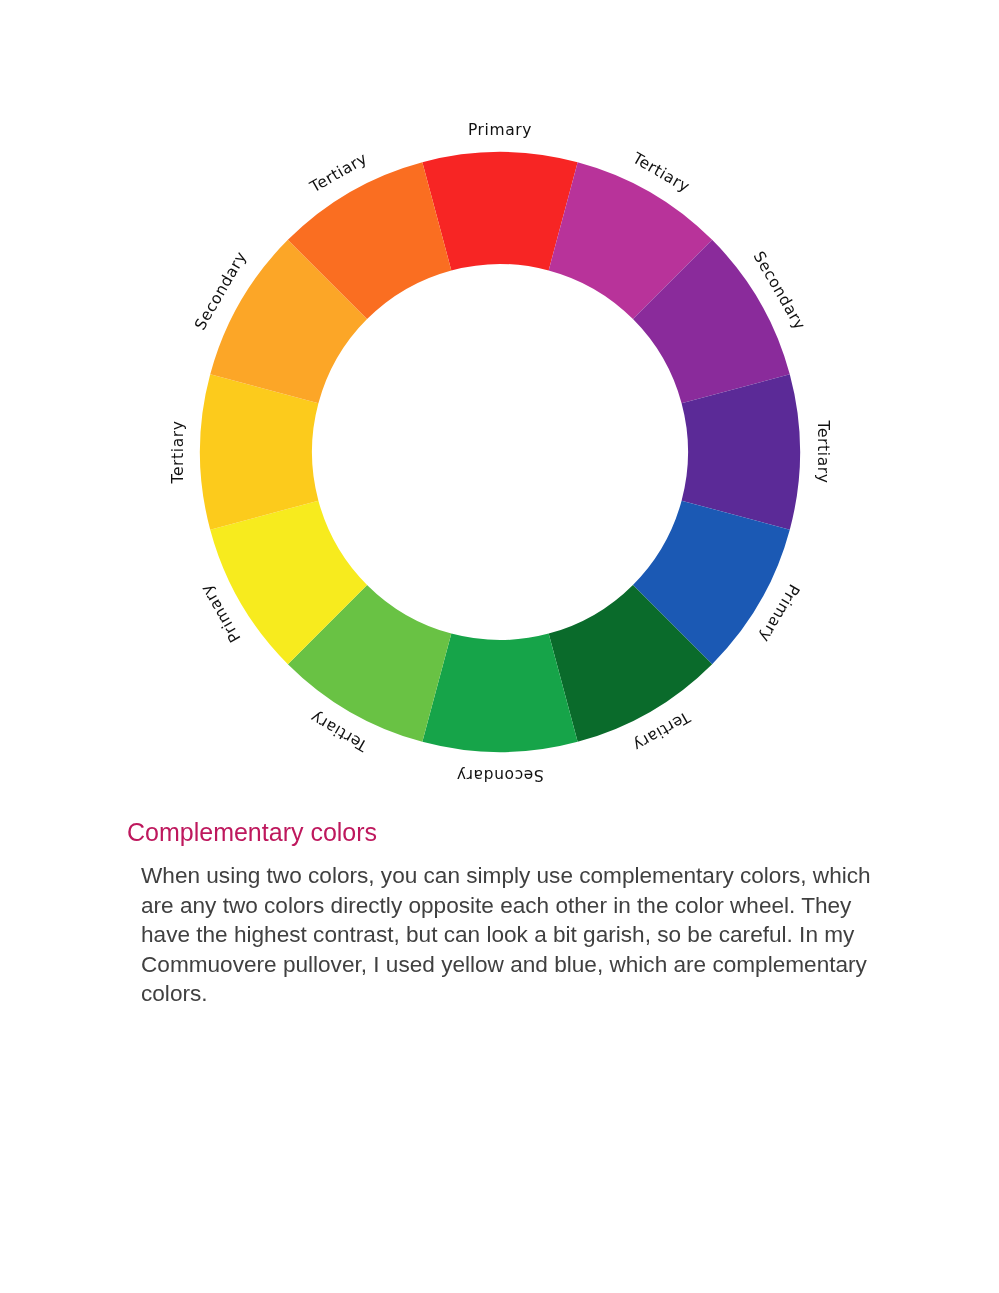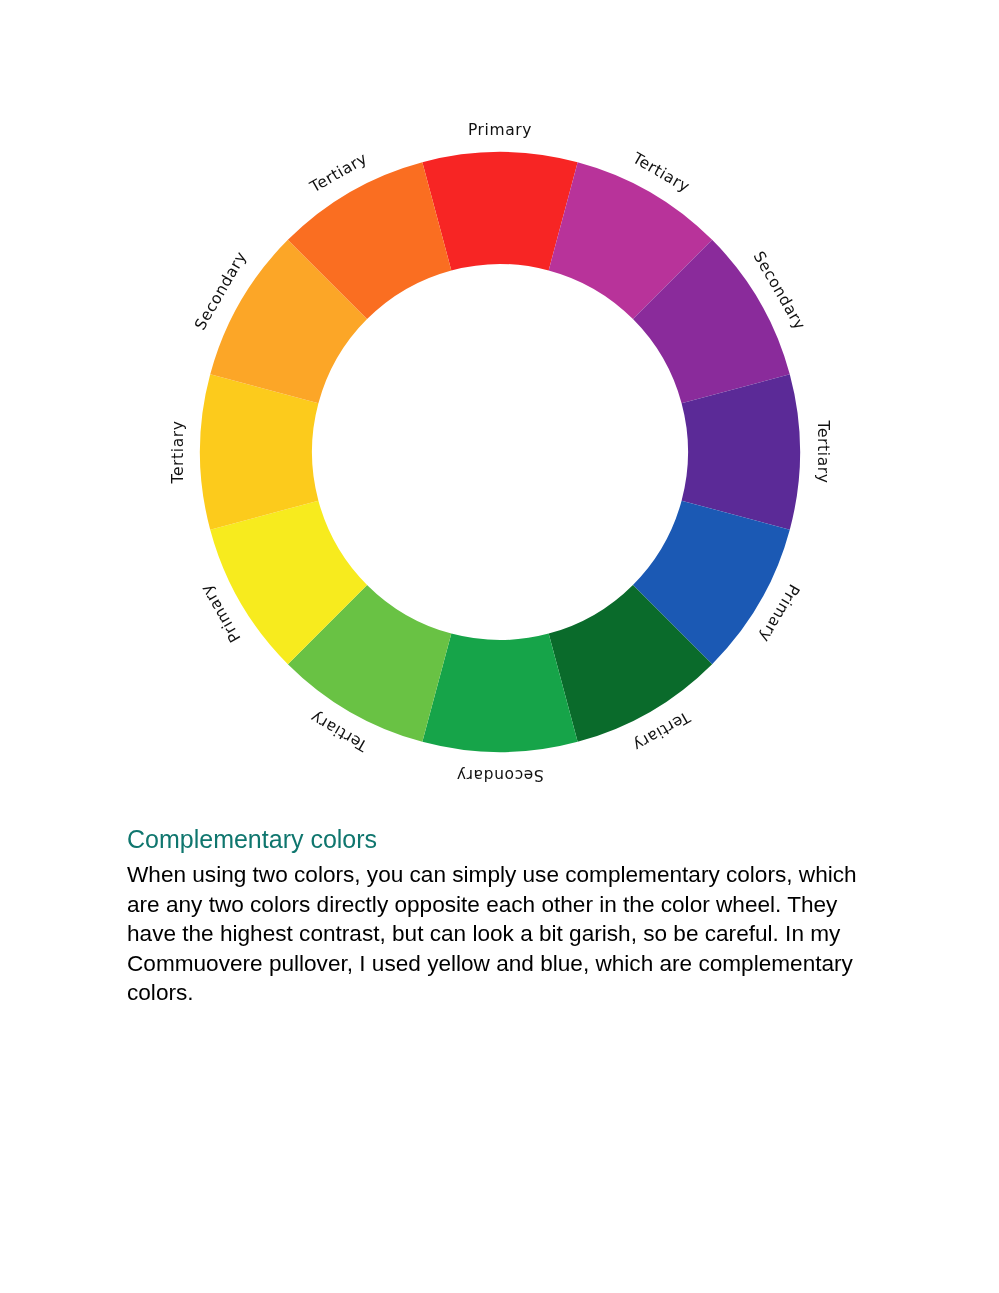--- a/index.html
+++ b/index.html
@@ -47,30 +47,30 @@
     position: absolute;
     left: 127px;
     top: 806px;
     width: 760px;
   }
   #section-heading {
     font-family: "Liberation Sans", sans-serif;
     font-size: 25px;
     font-weight: 400;
     line-height: 1.2;
-    margin: 18px 0 6px 0;
-    color: #0f766e;
+    margin: 11px 0 6px 0;
+    color: #be185d;
   }
   #body-paragraph {
     font-family: "Liberation Sans", sans-serif;
     font-size: 22.6px;
     font-weight: 400;
     line-height: 1.31;
-    margin: 0;
-    color: #000000;
+    margin: 14px;
+    color: #404040;
     white-space: pre-line;
   }
 </style>
 </head>
 <body>
 
 <div id="page">
 
   <div id="wheel-figure">
     <svg id="wheel-svg" viewBox="0 0 999 800" xmlns="http://www.w3.org/2000/svg">

